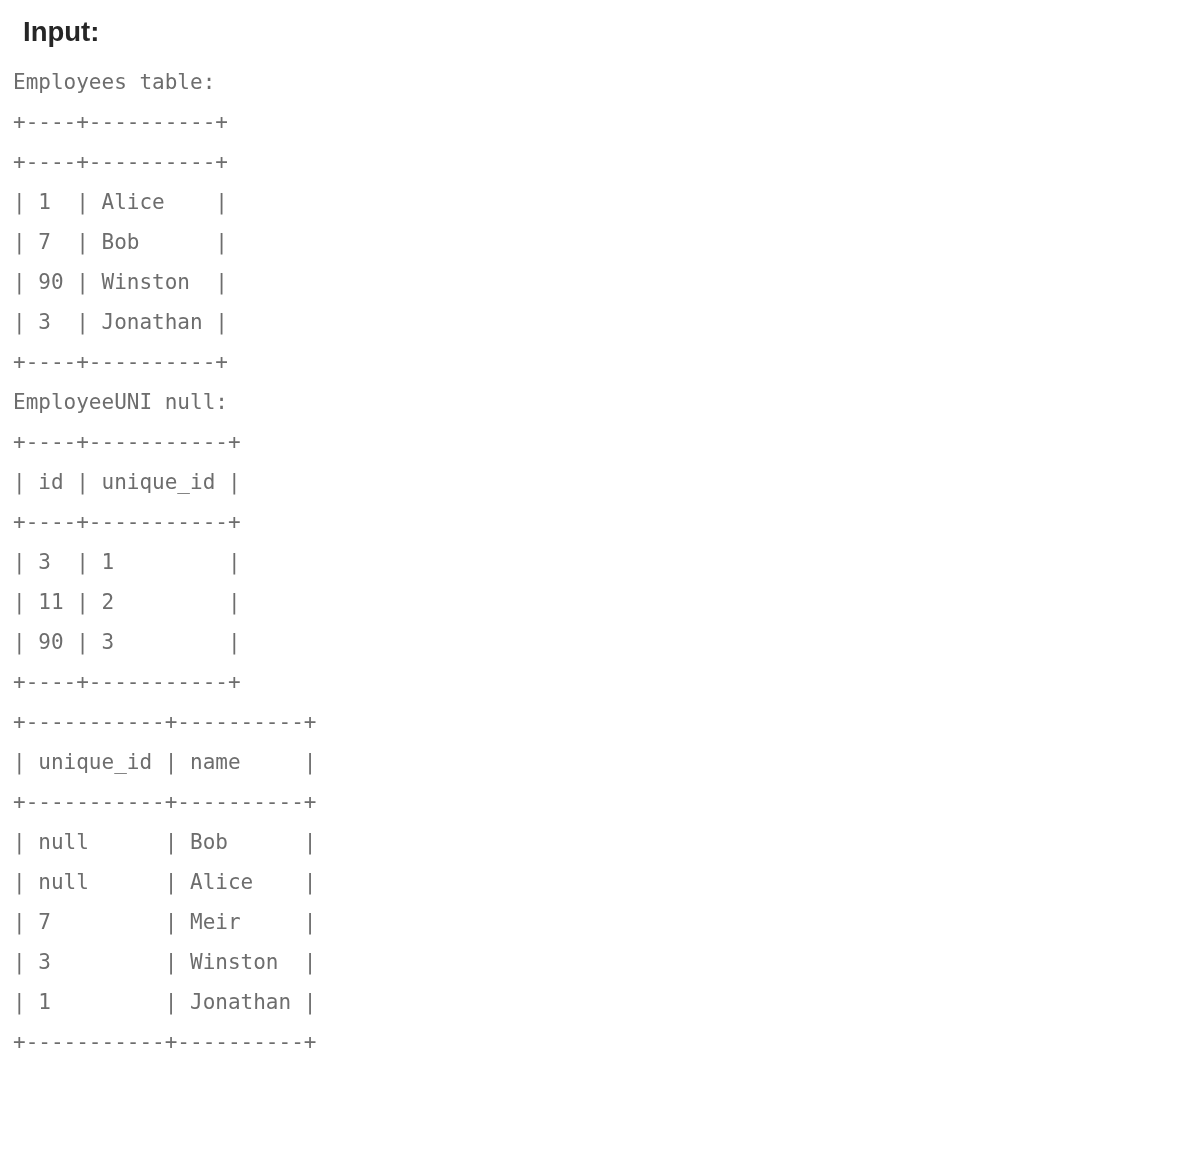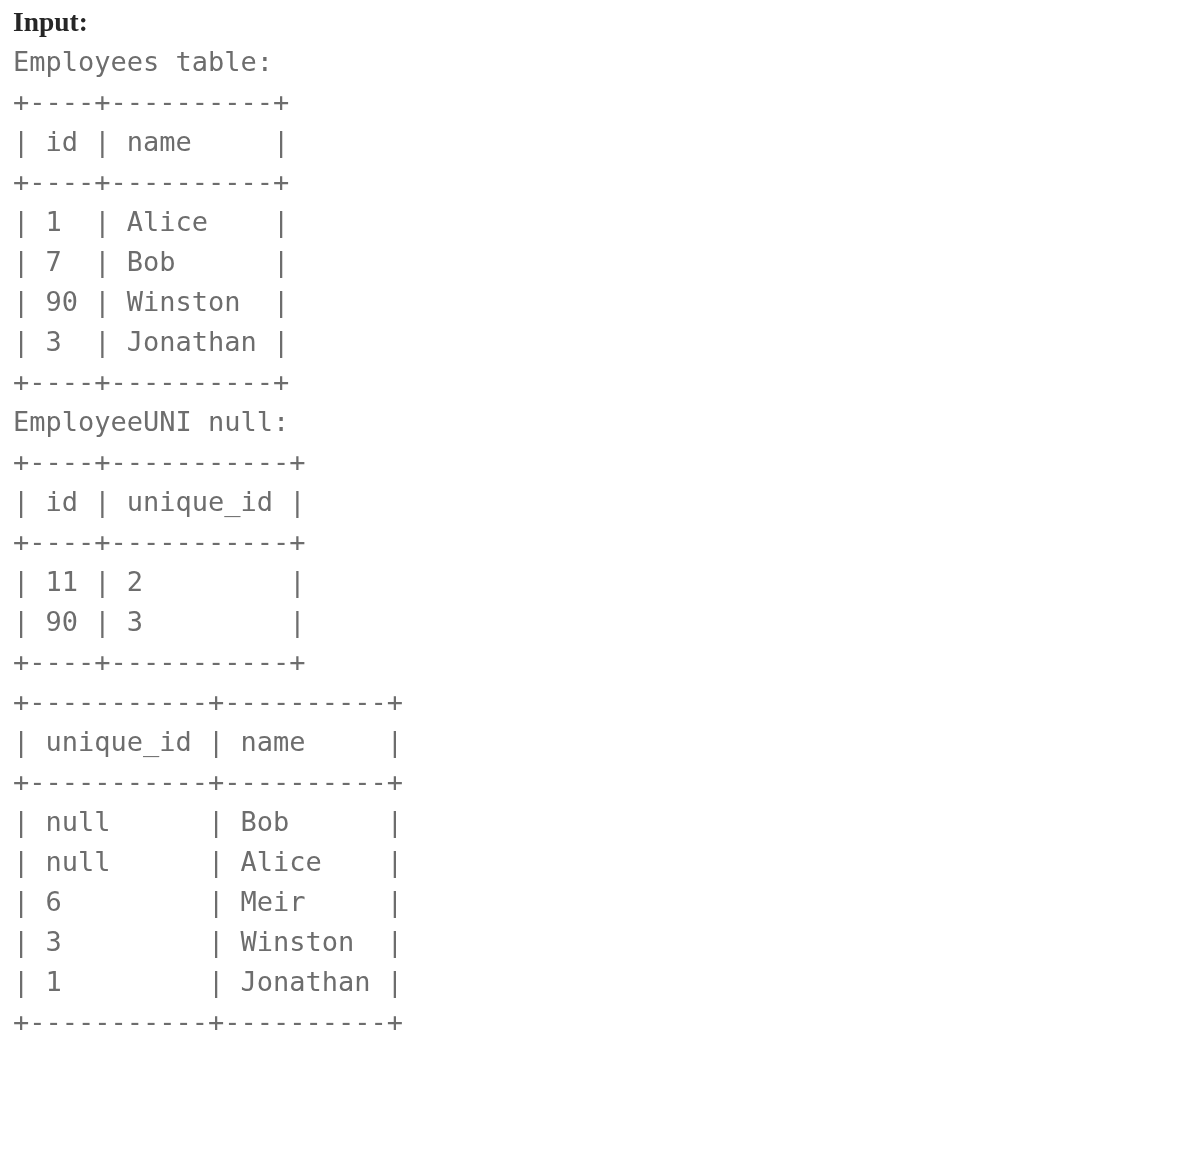--- a/index.html
+++ b/index.html
@@ -13,36 +13,36 @@
     height: 1156px;
     overflow: hidden;
     font-family: "DejaVu Sans Mono", "Liberation Mono", monospace;
   }
   .page {
     padding: 2px 0 0 13px;
     box-sizing: border-box;
   }
   .block {
     font-family: "DejaVu Sans Mono", "Liberation Mono", monospace;
-    font-size: 27px;
+    font-size: 21px;
     line-height: 40px;
     color: #6d6d6d;
     white-space: pre;
     letter-spacing: 0px;
     margin: 0;
     padding: 0;
   }
   .heading {
-    font-family: Liberation Serif, serif;
+    font-family: Liberation Sans, sans-serif;
     font-size: 27.5px;
     line-height: 40px;
     font-weight: bold;
     color: #262626;
     white-space: pre;
-    margin: 0;
+    margin: 10px;
     padding: 0;
   }
   .section {
     margin: 0;
     padding: 0;
   }
   .ascii-line {
     display: block;
     white-space: pre;
   }
@@ -52,51 +52,51 @@
 
 <div class="page">
 
   <div class="section">
 
     <div class="heading">Input:</div>
 
     <div>
       <div class="block ascii-line">Employees table:</div>
       <div class="block ascii-line">+----+----------+</div>
-      <div class="block ascii-line">| id | name     |</div>
       <div class="block ascii-line">+----+----------+</div>
       <div class="block ascii-line">| 1  | Alice    |</div>
       <div class="block ascii-line">| 7  | Bob      |</div>
       <div class="block ascii-line">| 90 | Winston  |</div>
       <div class="block ascii-line">| 3  | Jonathan |</div>
       <div class="block ascii-line">+----+----------+</div>
     </div>
 
     <div>
       <div class="block ascii-line">EmployeeUNI null:</div>
       <div class="block ascii-line">+----+-----------+</div>
       <div class="block ascii-line">| id | unique_id |</div>
       <div class="block ascii-line">+----+-----------+</div>
+      <div class="block ascii-line">| 3  | 1         |</div>
       <div class="block ascii-line">| 11 | 2         |</div>
       <div class="block ascii-line">| 90 | 3         |</div>
       <div class="block ascii-line">+----+-----------+</div>
     </div>
 
   </div>
 
   <div class="section">
 
 
     <div>
       <div class="block ascii-line">+-----------+----------+</div>
       <div class="block ascii-line">| unique_id | name     |</div>
       <div class="block ascii-line">+-----------+----------+</div>
       <div class="block ascii-line">| null      | Bob      |</div>
       <div class="block ascii-line">| null      | Alice    |</div>
-      <div class="block ascii-line">| 6         | Meir     |</div>
+      <div class="block ascii-line">| 7         | Meir     |</div>
       <div class="block ascii-line">| 3         | Winston  |</div>
       <div class="block ascii-line">| 1         | Jonathan |</div>
       <div class="block ascii-line">+-----------+----------+</div>
     </div>
 
   </div>
 
 </div>
 
 </body></html>

